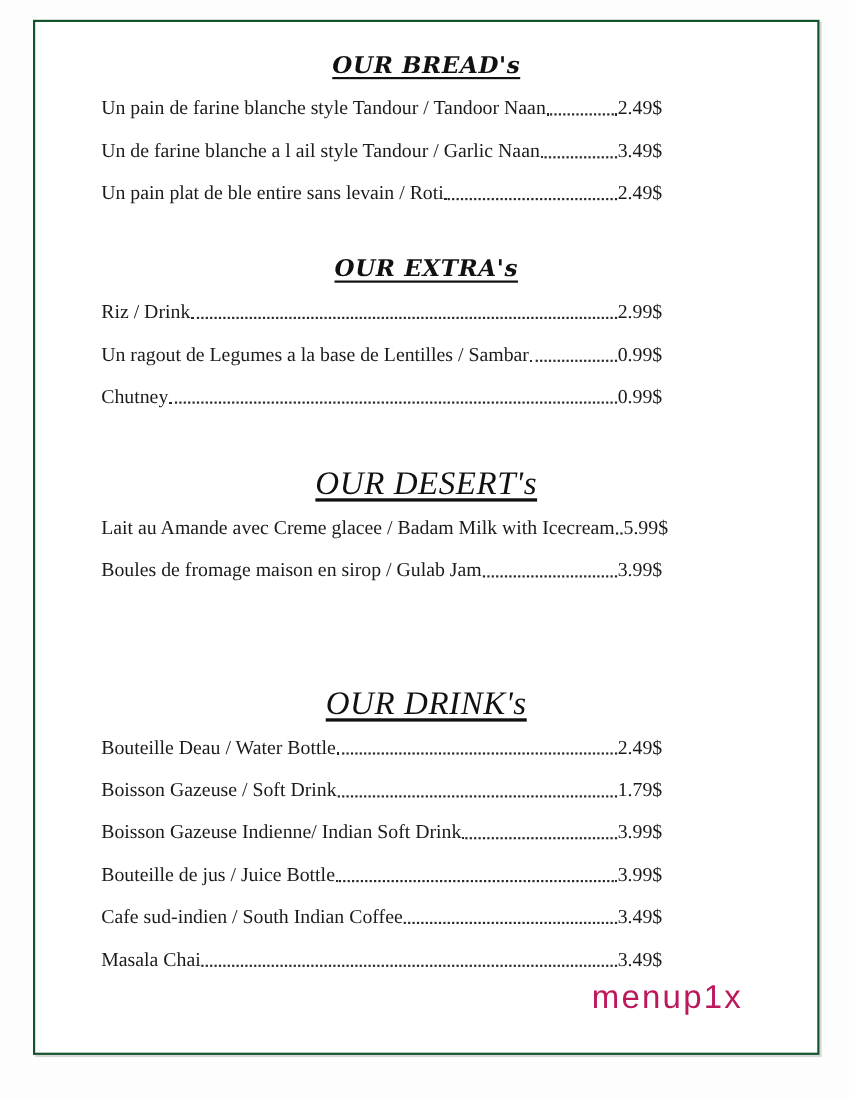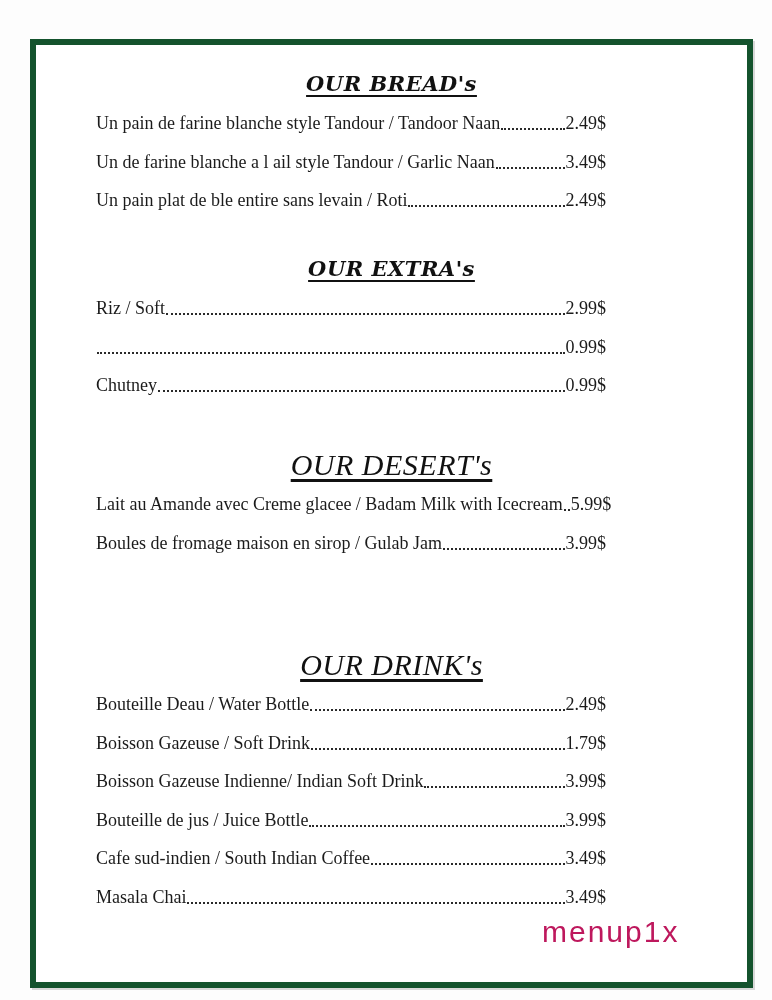--- a/index.html
+++ b/index.html
@@ -3,23 +3,23 @@
 <meta charset="utf-8">
 <style>
   html,body{margin:0;padding:0;}
   body{
     width:772px;height:1000px;position:relative;
     background:#fdfdfd;
     font-family:"Liberation Serif", serif;
     overflow:hidden;
   }
   .page{
-    position:absolute;left:30px;top:39px;width:711px;height:937px;
+    position:absolute;left:30px;top:18px;width:711px;height:937px;
     background:#ffffff;
-    border:6px solid #14532d;
+    border:2px solid #14532d;
     box-shadow:2px 2px 0 rgba(170,170,170,0.45);
   }
   .menu-section{position:absolute;left:0;right:0;}
   .sec-0{top:26px;}
   .sec-1{top:211px;}
   .sec-2{top:407px;}
   .sec-3{top:607px;}
   .sec-title{
     text-align:center;
     font-style:italic;
@@ -94,26 +94,27 @@
     <span class="leader"></span>
     <span class="price">2.49$</span>
   </div>
 </div>
   </div>
 
   <div class="menu-section sec-1 style-bold">
     <h2 class="sec-title">OUR EXTRA's</h2>
     <div class="rows">
   <div class="row">
-    <span class="label">Riz / Soft</span>
+    <span class="label">Riz / Drink</span>
     <span class="leader"></span>
     <span class="price">2.99$</span>
   </div>
 
   <div class="row">
+    <span class="label">Un ragout de Legumes a la base de Lentilles / Sambar</span>
     <span class="leader"></span>
     <span class="price">0.99$</span>
   </div>
 
   <div class="row">
     <span class="label">Chutney</span>
     <span class="leader"></span>
     <span class="price">0.99$</span>
   </div>
 </div>

